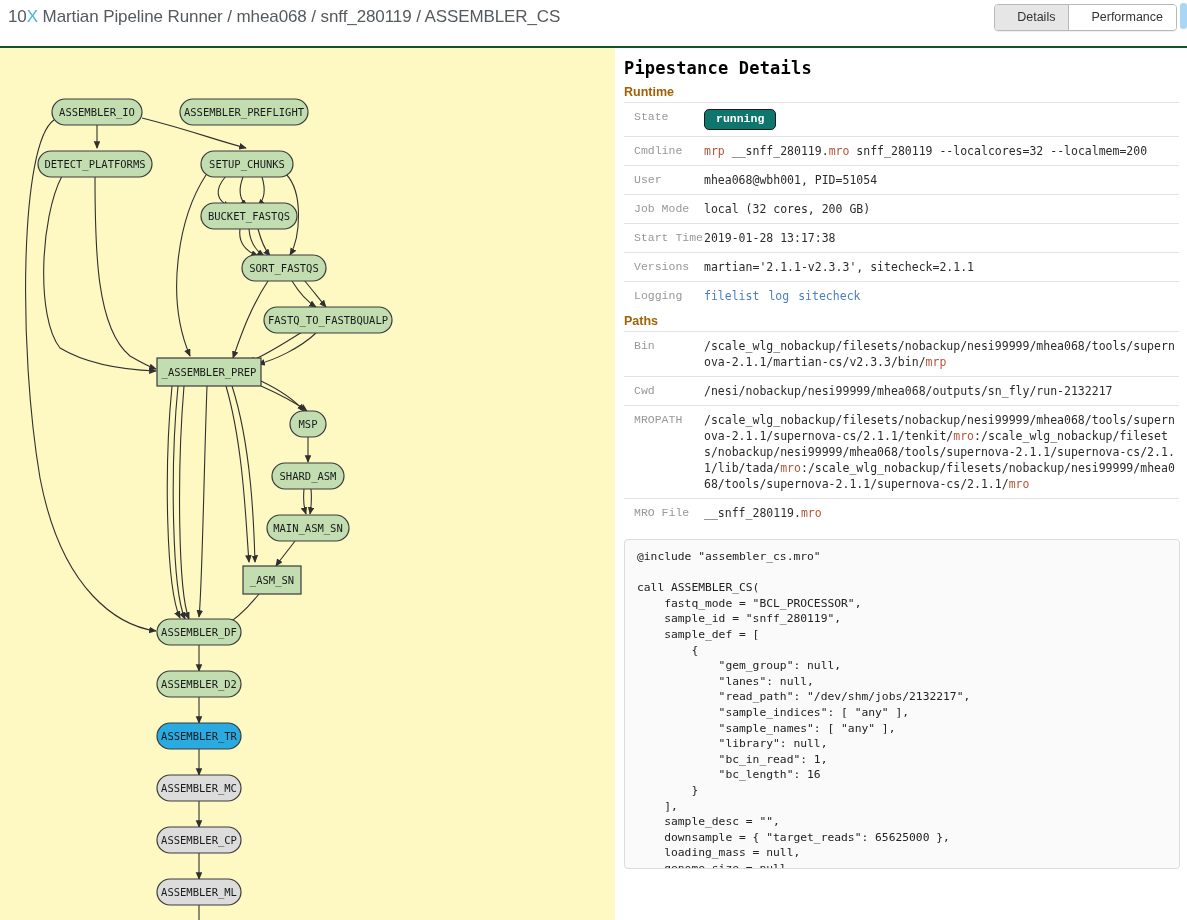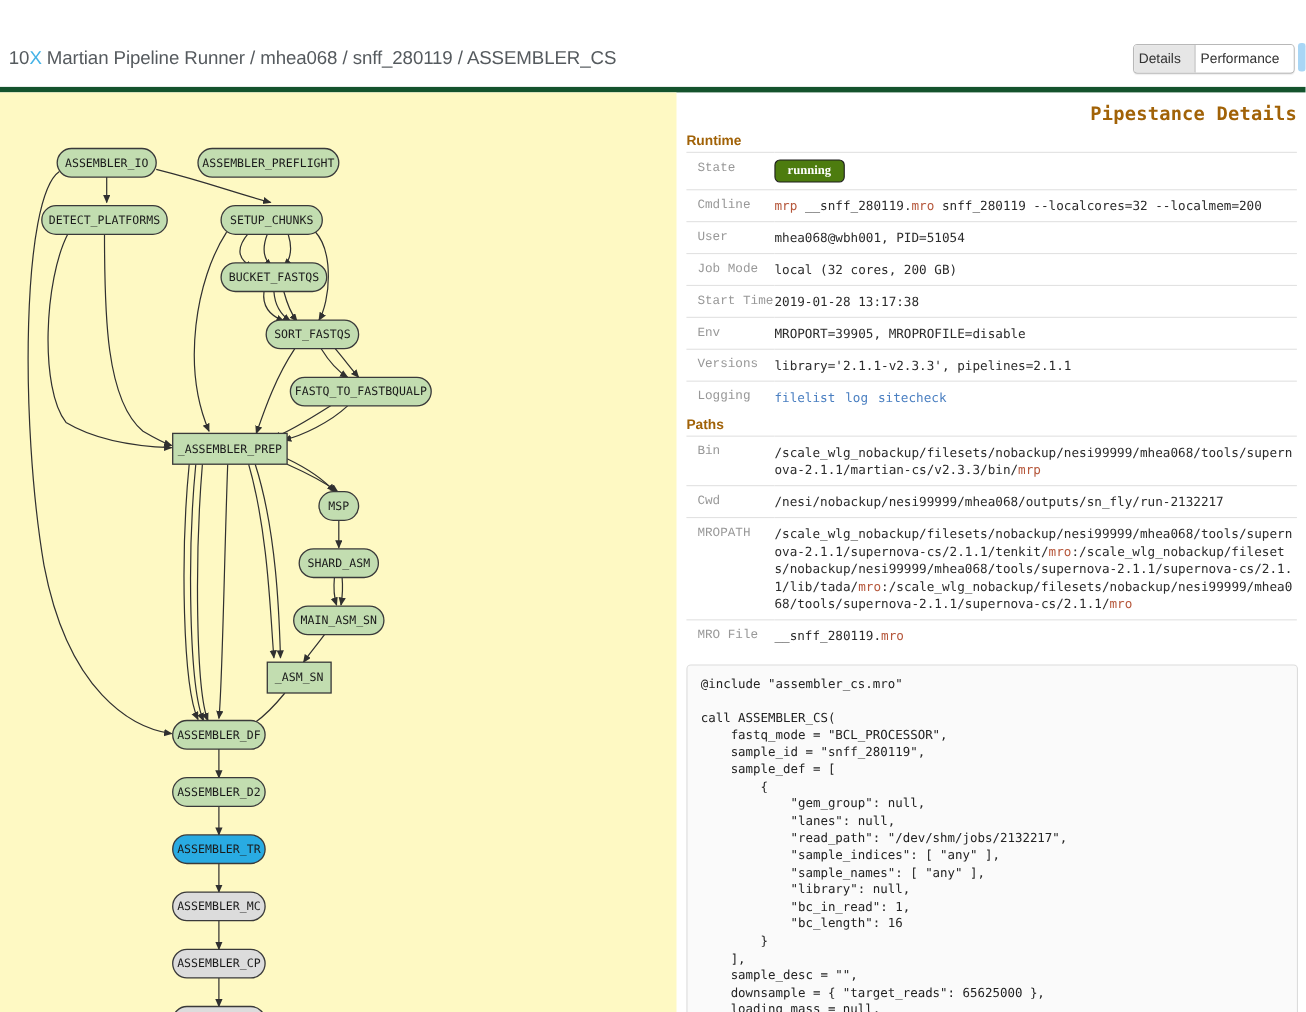--- a/index.html
+++ b/index.html
@@ -8,23 +8,22 @@
     width: 1187px; height: 920px;
     background: #ffffff;
     font-family: "Liberation Sans", sans-serif;
     overflow: hidden;
   }
 
   
   #header {
     position: relative;
     height: 48px;
-    border-bottom: 5px solid #14532d;
+    border-bottom: 2px solid #14532d;
     background: #ffffff;
-    margin-top: 36px;
   }
   #breadcrumb {
     position: absolute;
     left: 8px; top: 7px;
     font-size: 17px;
     color: #555a5e;
     white-space: nowrap;
     letter-spacing: -0.1px;
   }
   #breadcrumb .tenx { color: #555a5e; font-weight: 400; }
@@ -34,21 +33,21 @@
     right: 10px; top: 4px;
     display: flex;
     border: 1px solid #b8b8b8;
     border-radius: 4px;
     overflow: hidden;
     box-shadow: 0 1px 1px rgba(0,0,0,0.07);
     background:#fff;
   }
   .tab {
     font-size: 12.5px;
-    padding: 5px 13px 6px 4px;
+    padding: 5px 13px 6px 22px;
     color: #333;
     background: #ffffff;
     border: none;
     cursor: pointer;
     font-family: "Liberation Sans", sans-serif;
     line-height: 14px;
   }
   .tab.active {
     background: #e6e6e6;
     border-right: 1px solid #b8b8b8;
@@ -78,24 +77,23 @@
     left: 615px; top: 0;
     width: 572px; height: 884px;
     overflow: hidden;
     padding: 6px 8px 0 9px;
   }
 
   h1#pipestance-title {
     font-family: "DejaVu Sans Mono", "Liberation Mono", monospace;
     font-size: 17px;
     font-weight: 700;
-    color: #a16207;
+    color: #000000;
     margin: 4px 0 7px 0;
     letter-spacing: 0.2px;
-    text-align: right;
   }
   .section-head {
     font-size: 12.5px;
     font-weight: 700;
     color: #a16207;
     margin: 4px 0 3px 0;
     font-family: "Liberation Sans", sans-serif;
   }
 
   table.kv {
@@ -120,26 +118,26 @@
     font-family: Liberation Mono, monospace;
   }
   table.kv td.v {
     color: #2b2b2b;
     word-break: break-all;
   }
   table.kv td.v .hl { color: #b5563a; }
 
   .badge {
     display: inline-block;
-    background: #4d7c0f;
+    background: #0f766e;
     color: #ffffff;
     border: 1px solid #1d1d1d;
     border-radius: 5px;
     padding: 2px 11px 3px 11px;
-    font-family: Liberation Serif, serif;
+    font-family: Liberation Mono, monospace;
     font-size: 11.5px;
     line-height: 14px;
     font-weight: 700;
   }
   a.link {
     color: #4a7fc1;
     text-decoration: none;
     margin-right: 9px;
     font-family: "DejaVu Sans Mono", "Liberation Mono", monospace;
     font-size: 11.5px;
@@ -357,26 +355,22 @@
           </tr>
           <tr>
             <td class="k">Job Mode</td>
             <td class="v">local (32 cores, 200 GB)</td>
           </tr>
           <tr>
             <td class="k">Start Time</td>
             <td class="v">2019-01-28 13:17:38</td>
           </tr>
           <tr>
-            <td class="k">Env</td>
-            <td class="v">MROPORT=39905, MROPROFILE=disable</td>
-          </tr>
-          <tr>
             <td class="k">Versions</td>
-            <td class="v">library='2.1.1-v2.3.3', pipelines=2.1.1</td>
+            <td class="v">martian='2.1.1-v2.3.3', sitecheck=2.1.1</td>
           </tr>
           <tr>
             <td class="k">Logging</td>
             <td class="v"><a class="link" href="#">filelist</a><a class="link" href="#">log</a><a class="link" href="#">sitecheck</a></td>
           </tr>
         </tbody>
     </table>
 
     <div class="section-head" style="">Paths</div>
     <table class="kv" id="paths-table">

